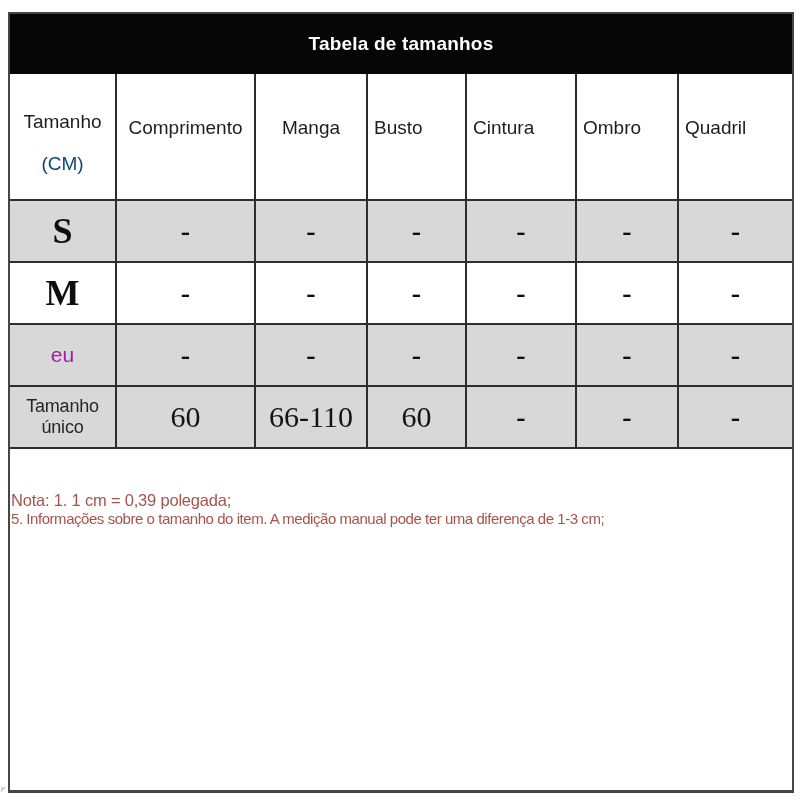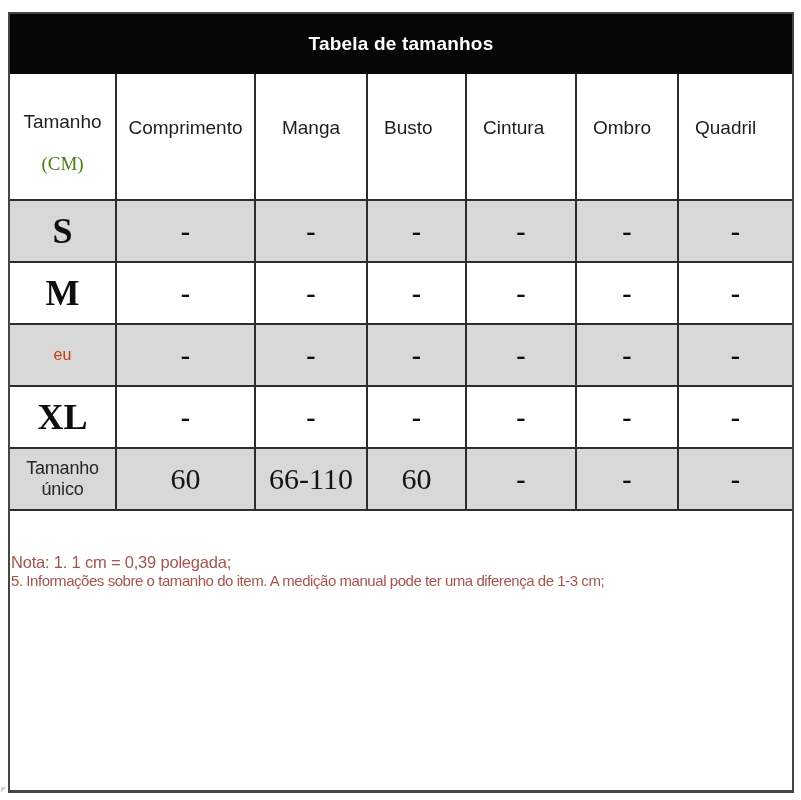--- a/index.html
+++ b/index.html
@@ -12,29 +12,29 @@
   .titlebar span{color:#ffffff;font-size:19px;font-weight:700;letter-spacing:.2px;}
   
   table{width:100%;border-collapse:collapse;table-layout:fixed;}
   th,td{border:2px solid #2d2d2d;box-sizing:border-box;overflow:hidden;}
   tr > *:first-child{border-left:none;}
   tr > *:last-child{border-right:none;}
   thead th{border-top:none;}
   thead tr{height:126px;}
   th{font-weight:400;font-size:19px;color:#1e1e1e;vertical-align:middle;background:#ffffff;}
   th.c{text-align:center;padding-bottom:18px;}
-  th.l{text-align:left;padding:0 0 18px 16px;}
+  th.l{text-align:left;padding:0 0 18px 6px;}
   th.first{text-align:center;padding-top:14px;vertical-align:middle;}
   .hline{display:block;line-height:42px;font-size:19px;color:#1e1e1e;}
-  .hline.cm{color:#4d7c0f;font-family:Liberation Serif, serif;}
+  .hline.cm{color:#0c4a6e;}
   tbody tr{height:62px;}
   tbody tr.stripe td{background:#d8d8d8;}
   td{text-align:center;vertical-align:middle;background:#ffffff;}
   td.sz-serif{font-family:"Liberation Serif",serif;font-weight:700;font-size:36px;color:#0e0e0e;}
-  td.sz-sans{font-size:16px;color:#c2410c;}
+  td.sz-sans{font-size:21px;color:#a21caf;}
   td.sz-xs{font-size:18px;color:#262626;letter-spacing:-0.2px;}
   td.v{font-family:"Liberation Serif",serif;font-weight:700;font-size:28px;color:#0e0e0e;line-height:1;}
   td.num{font-family:"Liberation Serif",serif;font-weight:400;font-size:30px;color:#141414;}
   
   .notes{padding:42px 6px 0 1px;}
   .notes p{margin:0;color:#a5544c;}
   .n1{font-size:16.5px;letter-spacing:-0.2px;}
   .n2{margin-top:52px;font-size:15px;letter-spacing:-0.45px;}
   .n3{margin-top:43px;font-size:18.5px;letter-spacing:-0.2px;}
   
@@ -96,29 +96,20 @@
         </tr>
         <tr class="stripe">
           <td class="sz-sans">eu</td>
           <td class="v">-</td>
           <td class="v">-</td>
           <td class="v">-</td>
           <td class="v">-</td>
           <td class="v">-</td>
           <td class="v">-</td>
         </tr>
-        <tr>
-          <td class="sz-serif">XL</td>
-          <td class="v">-</td>
-          <td class="v">-</td>
-          <td class="v">-</td>
-          <td class="v">-</td>
-          <td class="v">-</td>
-          <td class="v">-</td>
-        </tr>
         <tr class="stripe">
           <td class="sz-xs">Tamanho único</td>
           <td class="num">60</td>
           <td class="num">66-110</td>
           <td class="num">60</td>
           <td class="v">-</td>
           <td class="v">-</td>
           <td class="v">-</td>
         </tr>
       </tbody>

